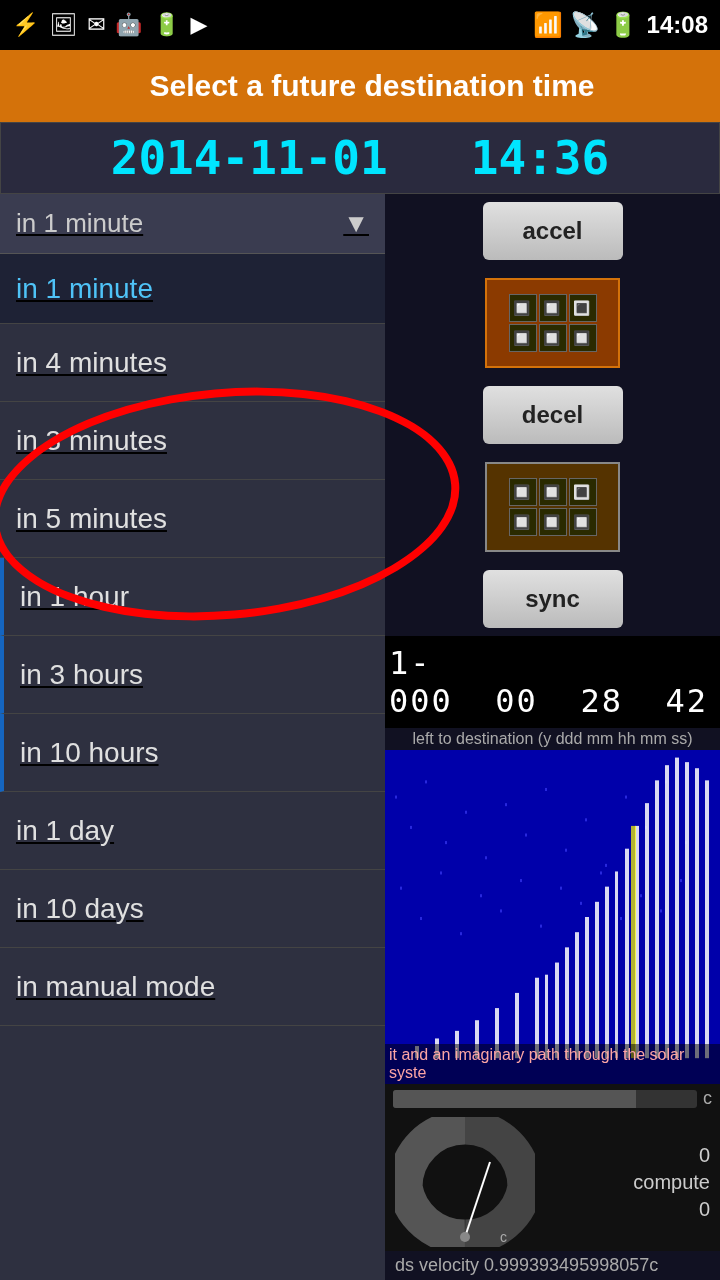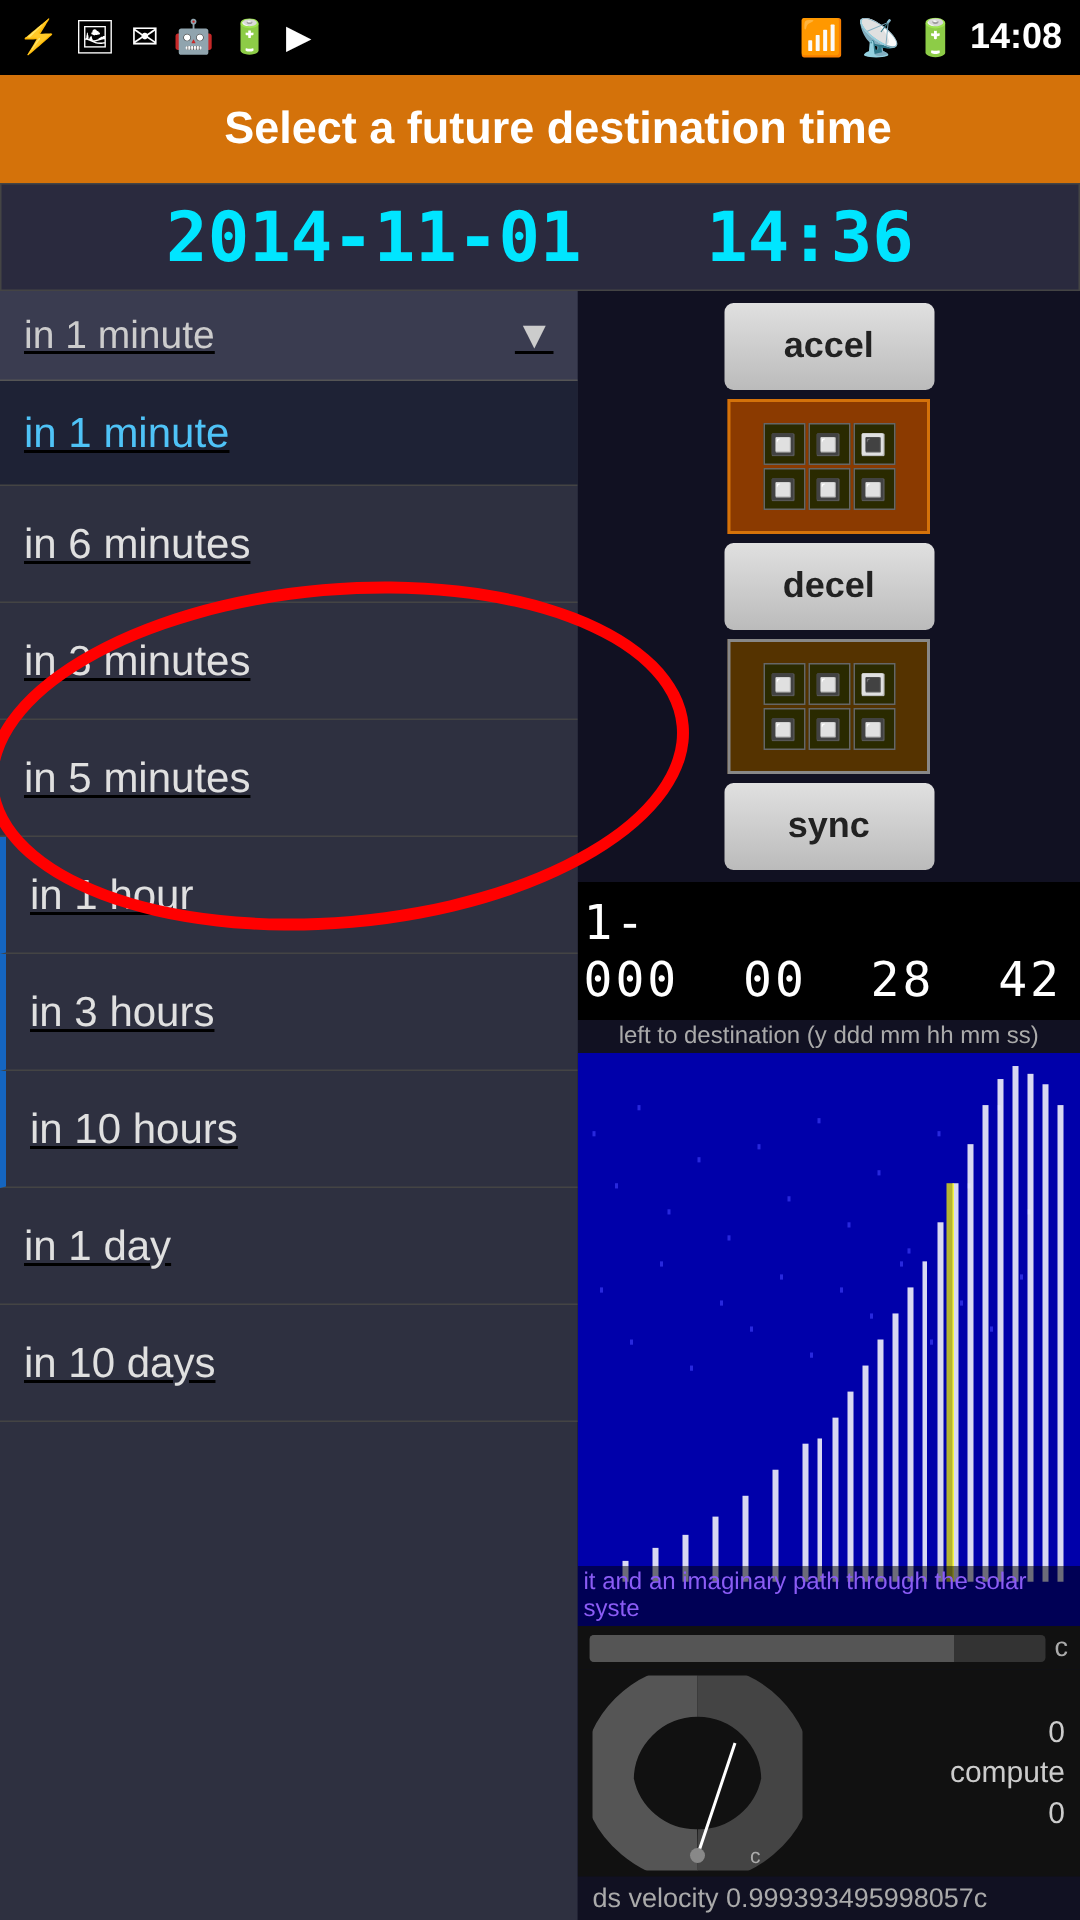--- a/index.html
+++ b/index.html
@@ -172,21 +172,21 @@
       font-weight: bold;
       margin: 2px auto;
       background: linear-gradient(to bottom, #e0e0e0, #bbb);
     }
 
     .right-top-section {
       padding: 6px;
       display: flex;
       flex-direction: column;
       align-items: center;
-      gap: 0;
+      gap: 12px;
       text-align: right;
     }
 
     .countdown-display {
       background: #000;
       width: 100%;
       padding: 8px 4px;
       display: flex;
       align-items: flex-start;
       justify-content: center;
@@ -217,21 +217,21 @@
     .chart-canvas {
       width: 100%;
       height: 100%;
     }
 
     .solar-path-text {
       position: absolute;
       bottom: 0;
       left: 0;
       right: 0;
-      color: #8b5cf6;
+      color: #fca5a5;
       font-size: 16px;
       background: rgba(0,0,0,0.5);
       padding: 2px 4px;
     }
 
     .progress-bar-container {
       height: 18px;
       background: #333;
       border-radius: 3px;
       overflow: hidden;
@@ -324,21 +324,21 @@
     <div class="dropdown-header">
       <span>in 1 minute</span>
       <span class="dropdown-arrow">▼</span>
     </div>
 
     <div class="dropdown-selected">
       <span>in 1 minute</span>
     </div>
 
     <div class="dropdown-item">
-      <span>in 6 minutes</span>
+      <span>in 4 minutes</span>
     </div>
     <div class="dropdown-item">
       <span>in 3 minutes</span>
     </div>
     <div class="dropdown-item">
       <span>in 5 minutes</span>
     </div>
     <div class="dropdown-item highlighted">
       <span>in 1 hour</span>
     </div>
@@ -346,20 +346,23 @@
       <span>in 3 hours</span>
     </div>
     <div class="dropdown-item highlighted">
       <span>in 10 hours</span>
     </div>
     <div class="dropdown-item">
       <span>in 1 day</span>
     </div>
     <div class="dropdown-item">
       <span>in 10 days</span>
+    </div>
+    <div class="dropdown-item">
+      <span>in manual mode</span>
     </div>
   </div>
 
   <div class="right-panel">
 
     <div class="right-top-section">
 
       <div class="btn-accel">accel</div>
 
       <div class="display-box">

